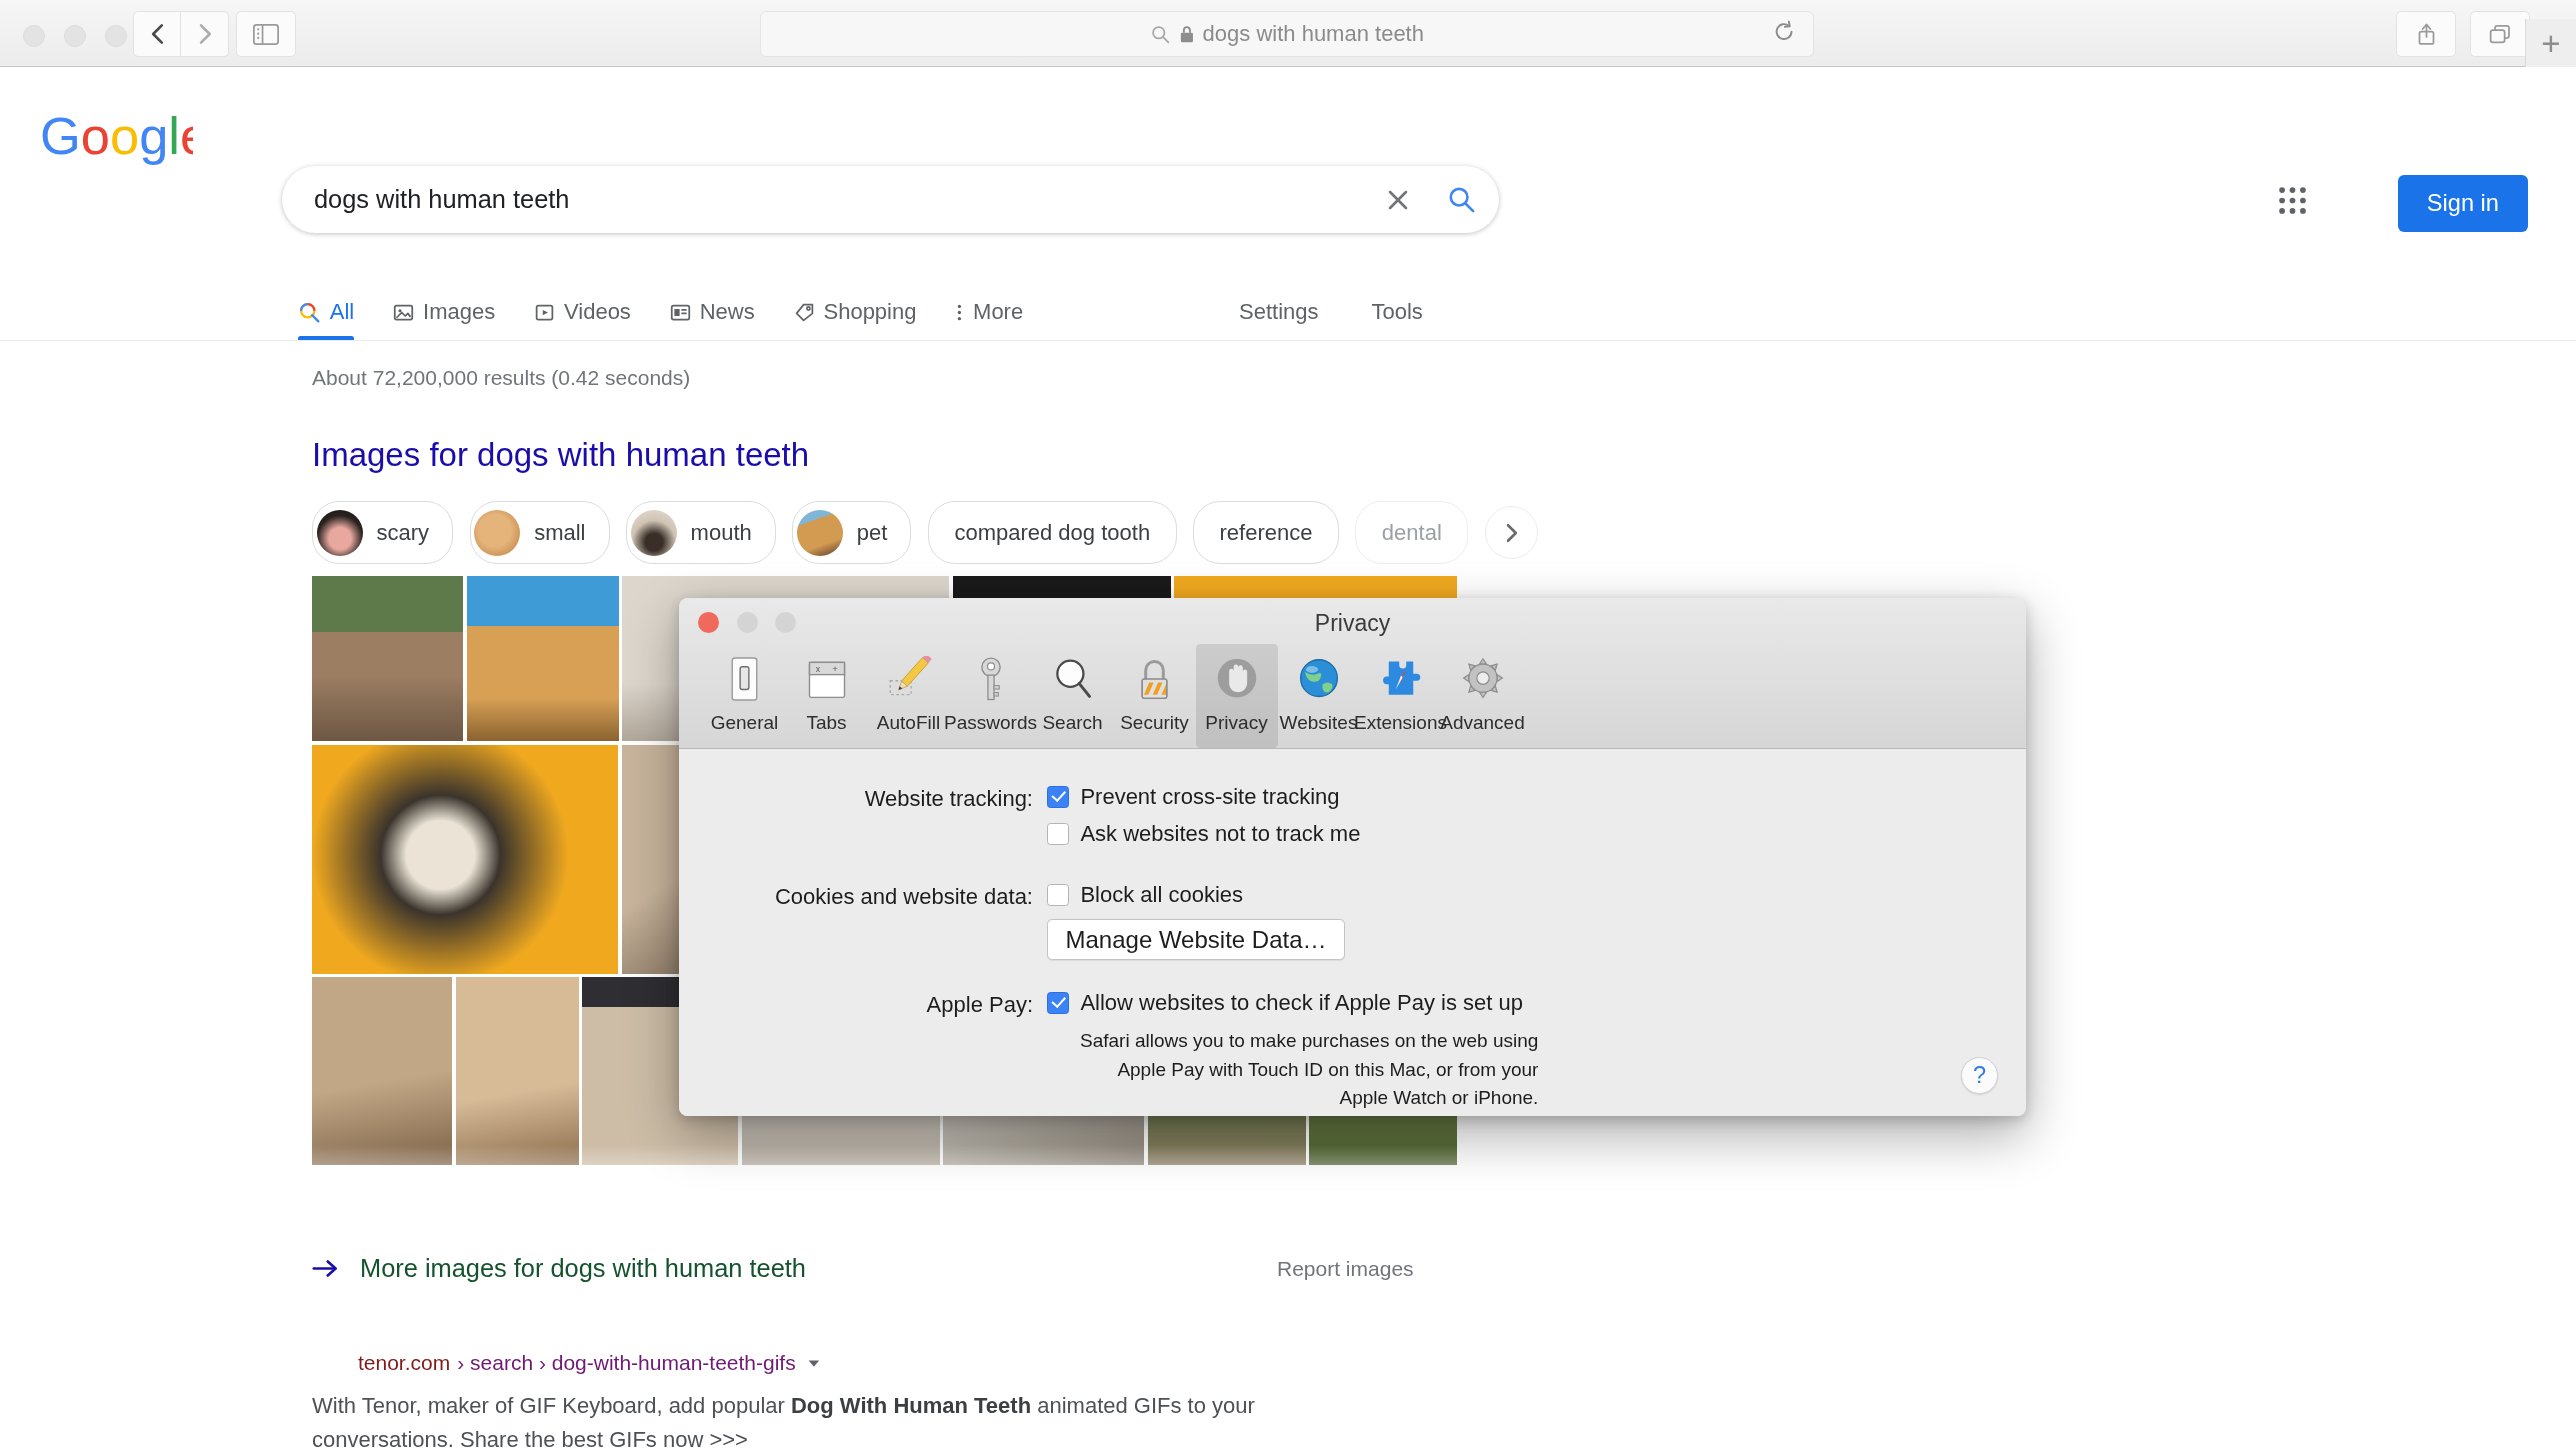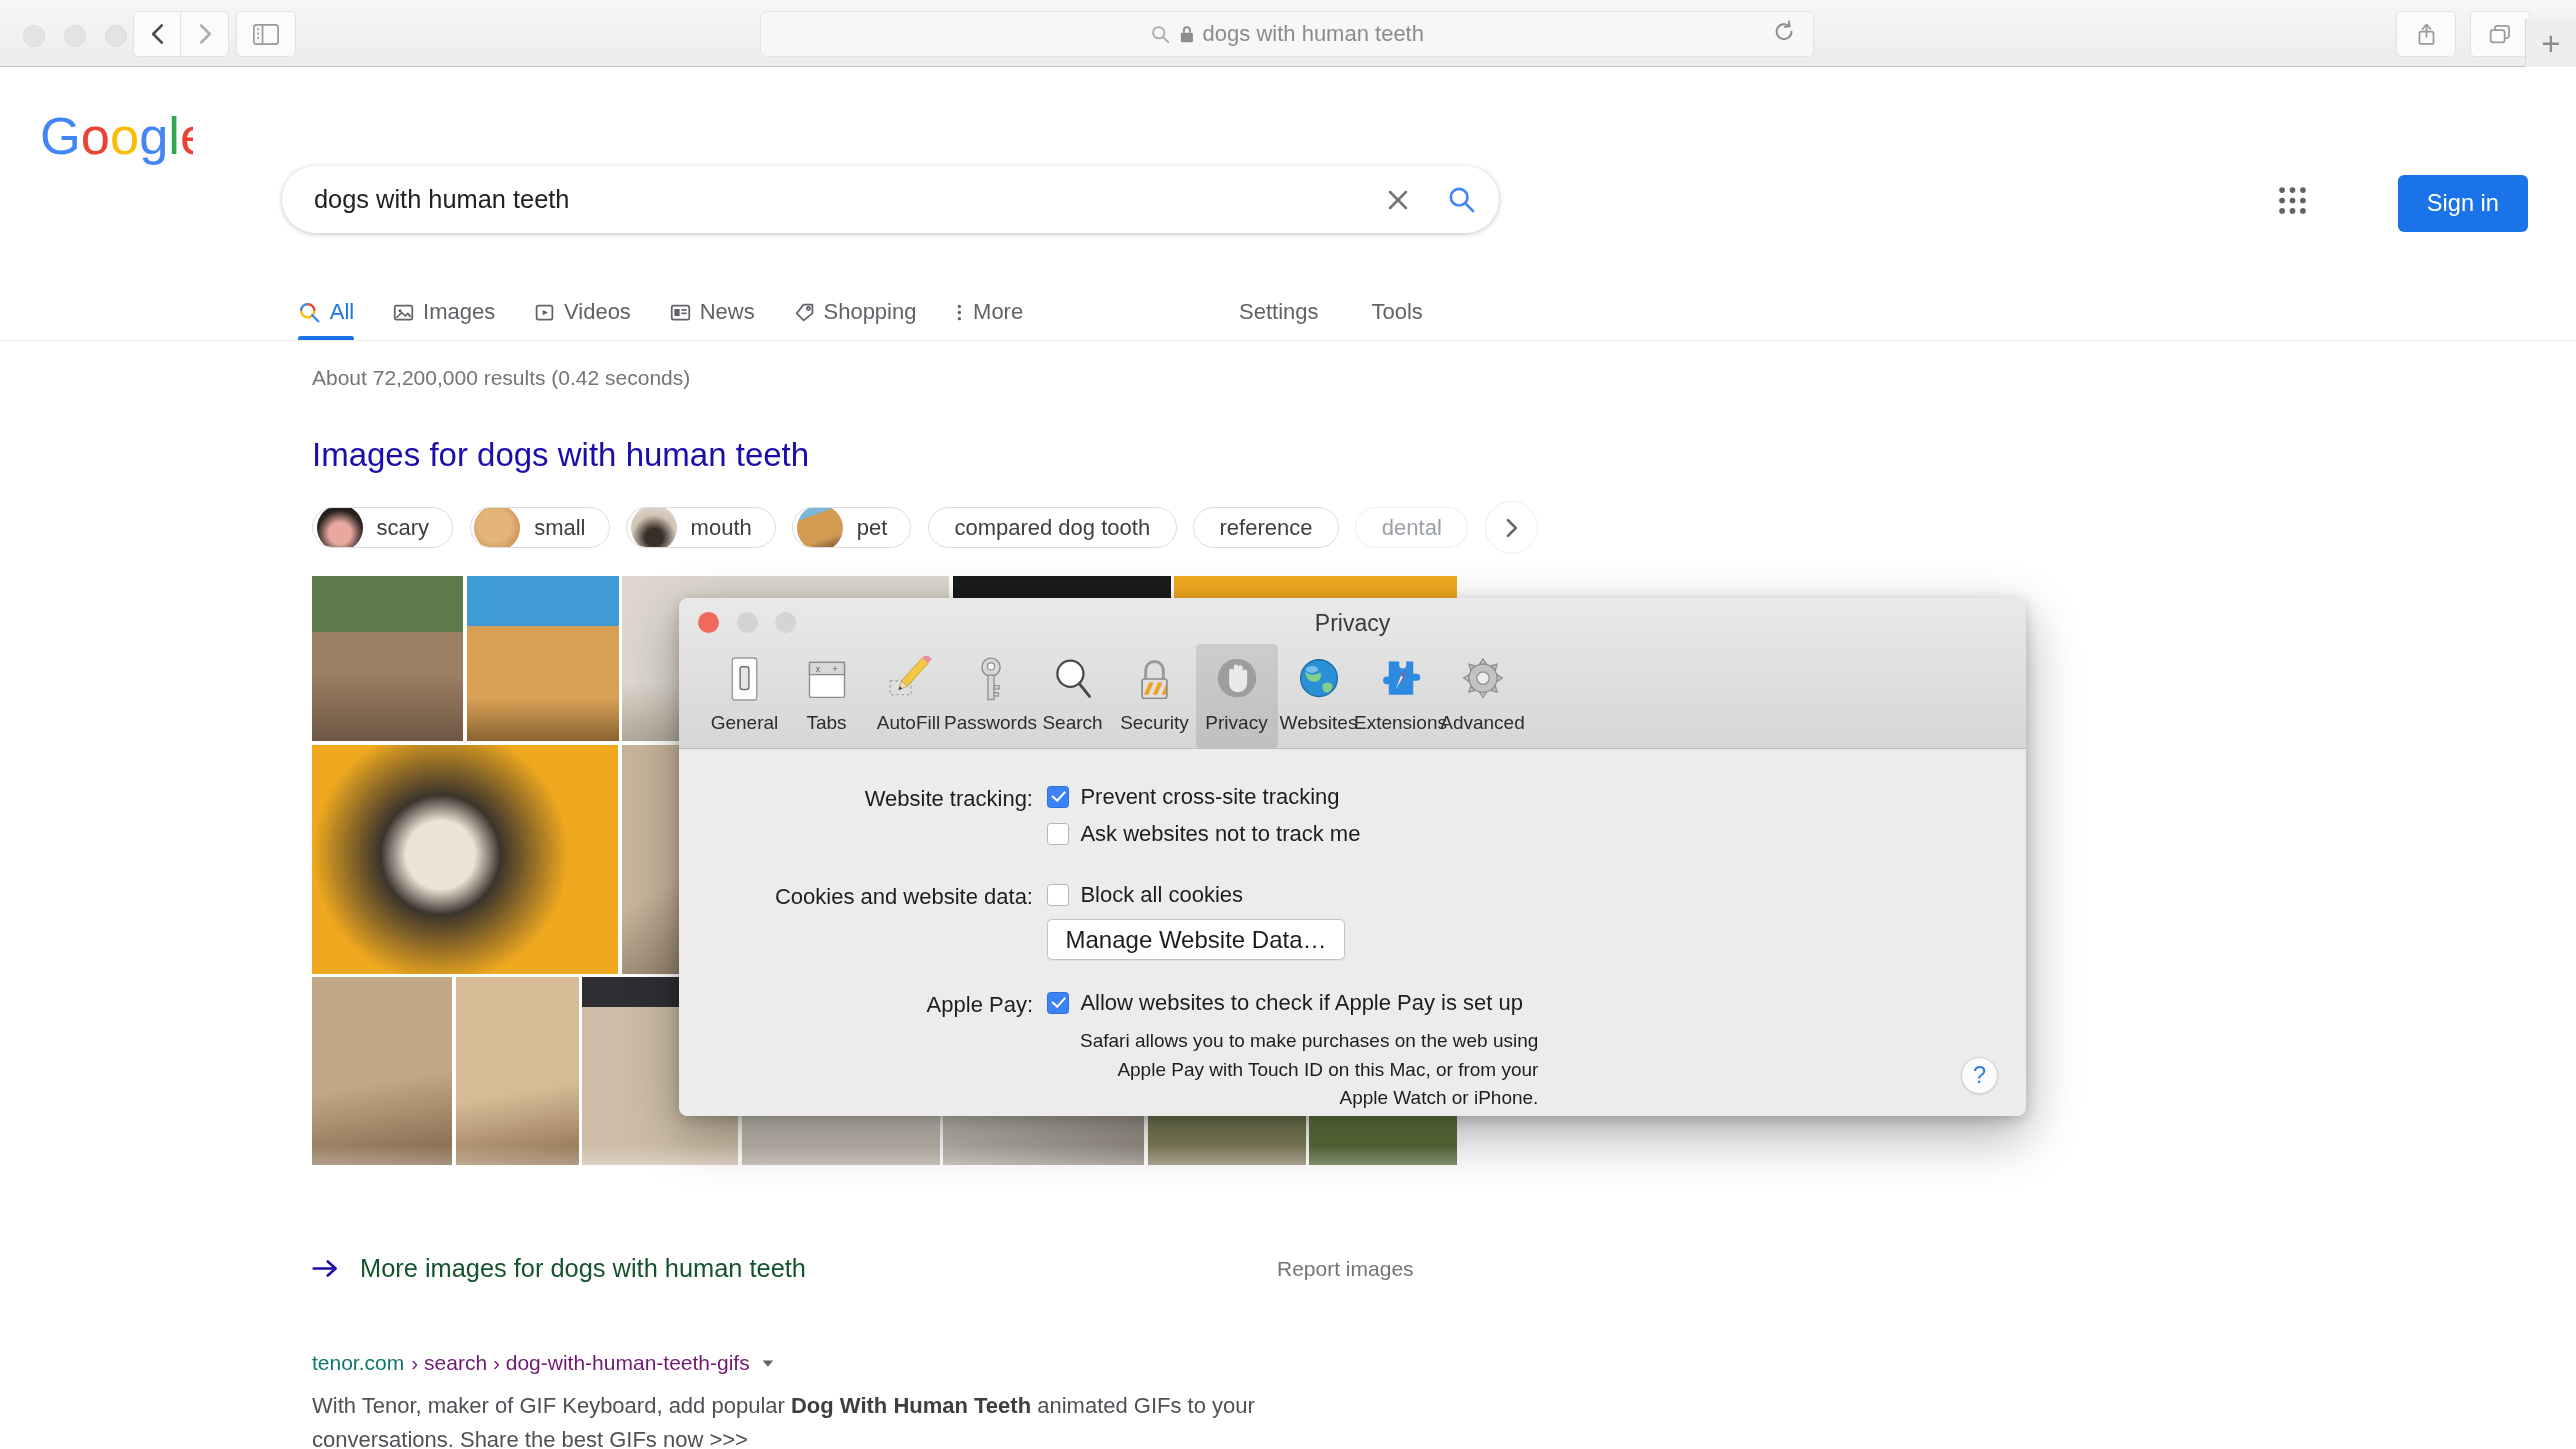--- a/index.html
+++ b/index.html
@@ -106,21 +106,21 @@
 
   #results-count { position: absolute; left: 312px; top: 298px; font-size: 21px; color: #70757a; }
 
   #images-heading {
     position: absolute; left: 312px; top: 368px;
     font-size: 33px; color: #1a0dab; cursor: pointer;
   }
 
   #chips-row { position: absolute; left: 312px; top: 433px; display: flex; align-items: center; gap: 16.6px; }
   .chip {
-    height: 41px; border: 0.9px solid #dadce0; border-radius: 27px;
+    height: 63px; border: 0.9px solid #dadce0; border-radius: 27px;
     display: flex; align-items: center; font-size: 22px; color: #3c4043;
     background: #fff; cursor: pointer; overflow: hidden;
   }
   .chip.with-img { padding-right: 23px; padding-left: 3.5px; gap: 14px; }
   .chip.text-only { padding: 0 25.4px; }
   .chip.faded { color: #9aa0a6; border-color: #eceef0; }
   .chip-thumb { width: 46px; height: 46px; border-radius: 50%; flex: none; }
   .chip-arrow {
     width: 53px; height: 53px; border-radius: 50%; border: 0.9px solid #ececec;
     display: flex; align-items: center; justify-content: center; color: #5f6368;
@@ -146,21 +146,21 @@
     display: flex; align-items: center; gap: 20px;
     font-size: 25.4px; color: #14532d; cursor: pointer;
   }
   #report-images {
     position: absolute; left: 1277px; top: 1189px;
     font-size: 21px; color: #70757a; cursor: pointer;
   }
 
   #result-block { position: absolute; left: 312px; top: 1283px; }
   #result-url { font-size: 21px; color: #202124; display: flex; align-items: center; gap: 7px; }
-  #result-url .host { color: #0f766e; }
+  #result-url .host { color: #7f1d1d; margin-left: 46px; }
   #result-url .path { color: #701a75; }
   #result-title { font-size: 31px; color: #1a0dab; margin-top: 12.3px; cursor: pointer; }
   #result-snippet { font-size: 22px; color: #4d5156; margin-top: 14px; line-height: 1.55; max-width: 1033px; }
   #result-snippet b { color: #3c4043; }
 
   
   #privacy-dialog {
     position: absolute; left: 679px; top: 598px;
     width: 1347px; height: 518px;
     border-radius: 8.8px;

